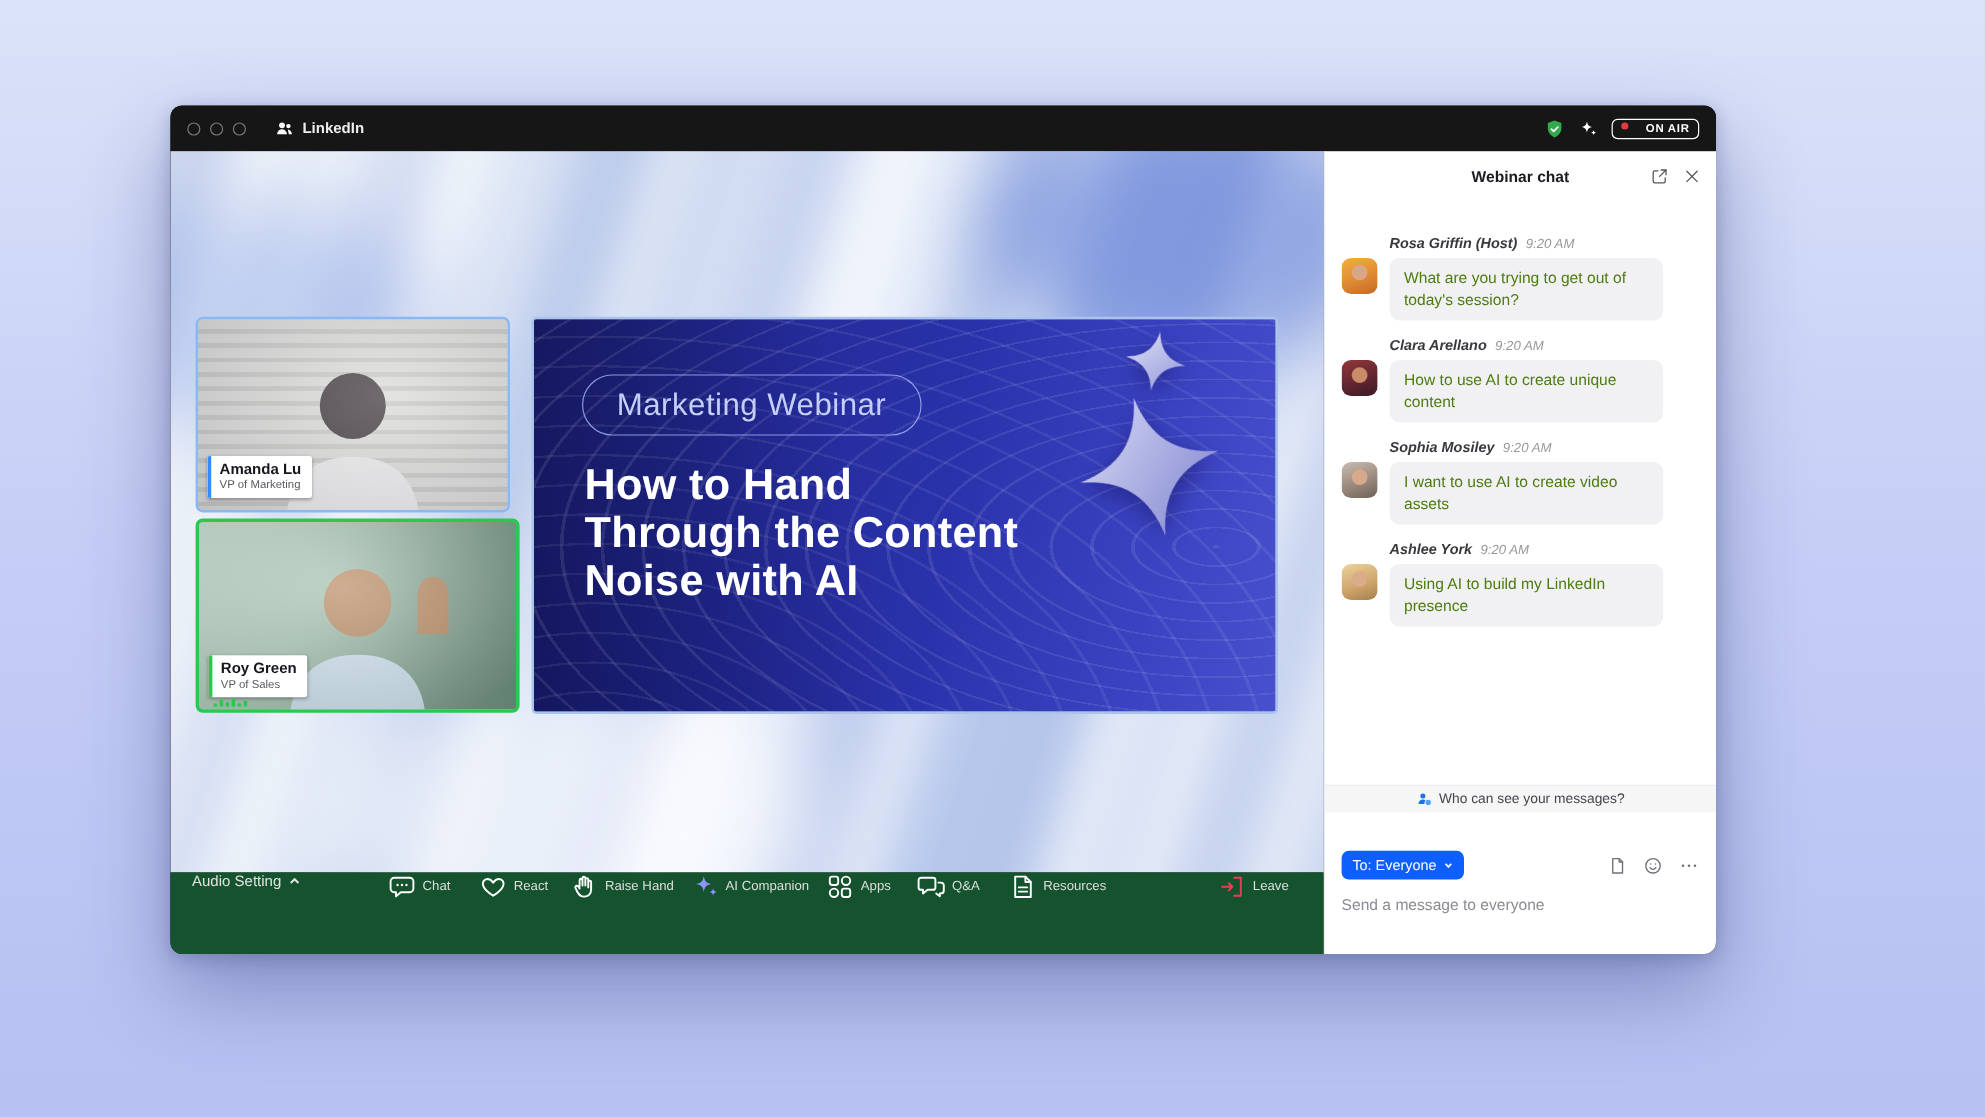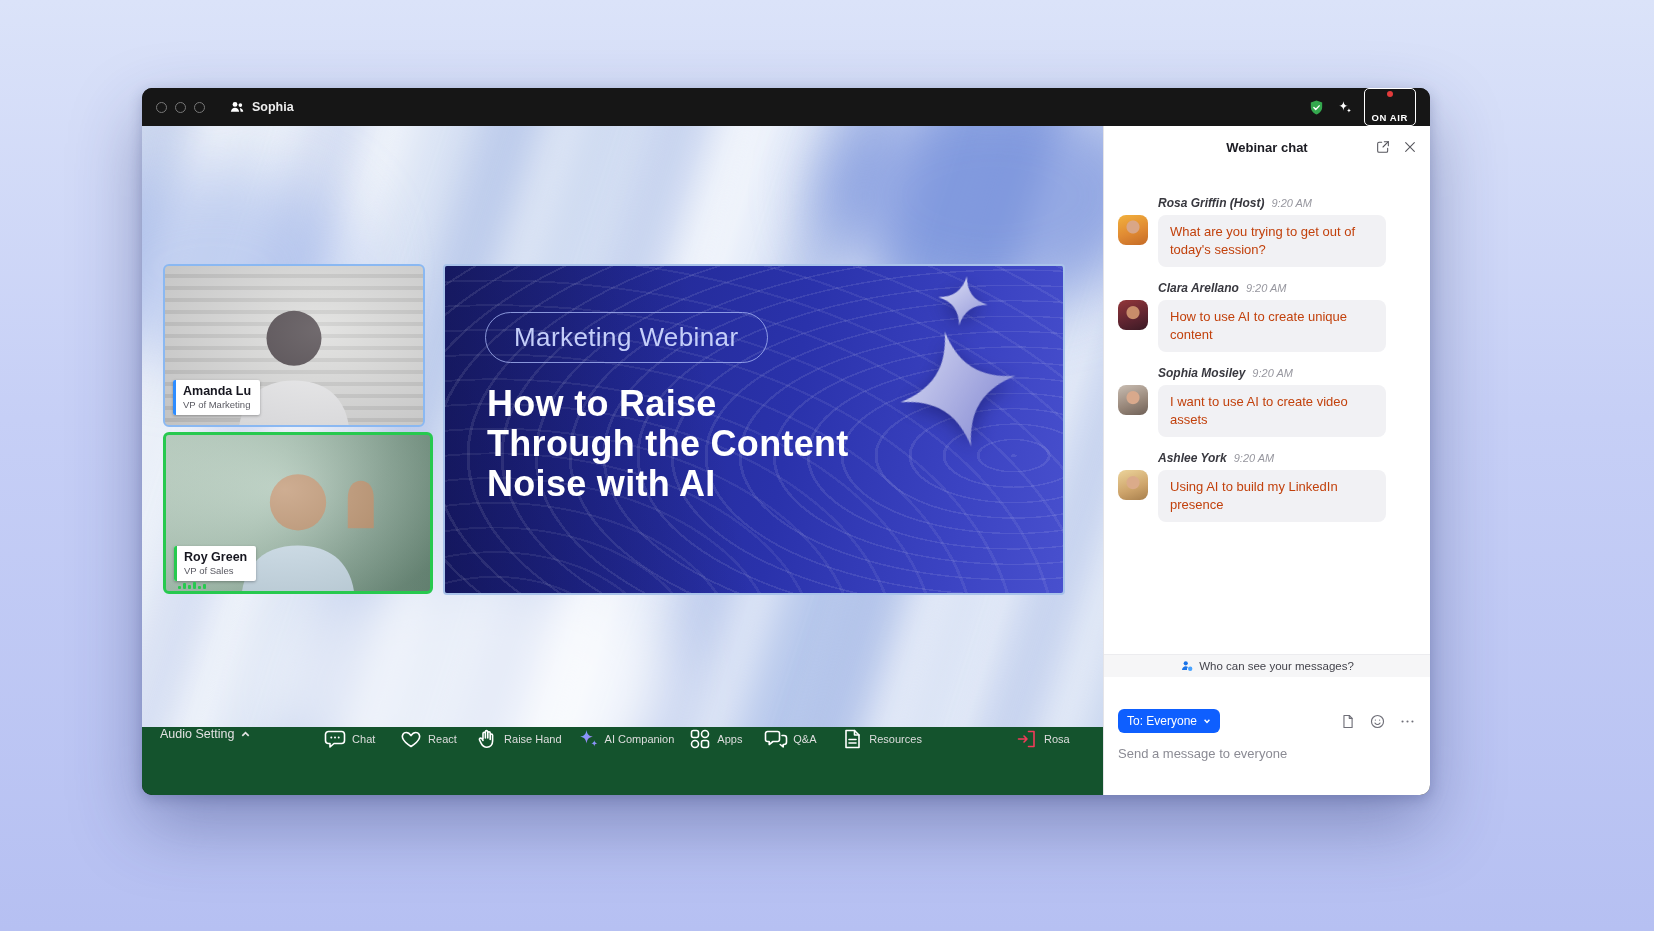--- a/index.html
+++ b/index.html
@@ -20,22 +20,22 @@
   .titlebar {
     flex:0 0 38px; background:#161616; display:flex; align-items:center;
     padding:0 14px; gap:8px;
   }
   .traffic { display:flex; gap:8px; margin-right:16px; }
   .tl { width:11px; height:11px; border-radius:50%; border:1.5px solid #787878; }
   .tb-app { display:flex; align-items:center; gap:7px; color:#ededed; font-size:12.5px; font-weight:700; }
   .tb-app svg { width:16px; height:16px; fill:#fff; }
   .tb-right { margin-left:auto; display:flex; align-items:center; gap:11px; }
   .tb-right svg { width:17px; height:17px; }
-  .onair { display:flex; align-items:center; gap:15px; border:1px solid #fff; border-radius:5px;
-    padding:2px 7px; color:#fff; font-size:9.5px; font-weight:700; letter-spacing:.6px;flex-direction:column; }
+  .onair { display:flex; align-items:flex-start; gap:15px; border:1px solid #fff; border-radius:5px;
+    padding:2px 7px; color:#fff; font-size:9.5px; font-weight:700; letter-spacing:.6px; }
   .onair-dot { width:6px; height:6px; border-radius:50%; background:#e23b3b; }
 
   .content { flex:1; display:flex; min-height:0; }
   .stage-col { width:961px; display:flex; flex-direction:column; }
 
   
   .stage {
     position:relative; height:601px; overflow:hidden;
     background:linear-gradient(108deg,#dfe7f4 0%,#f1f5fb 16%,#c7d5ef 36%,#edf2fb 54%,#b7c8ec 72%,#e4ebf8 88%,#cbd8f0 100%);
   }
@@ -125,21 +125,21 @@
   .avatar { width:30px; height:30px; border-radius:8px; flex:0 0 30px; }
   .av-0 { background:radial-gradient(circle at 50% 40%, #d9a687 0 6px, transparent 7px),
           linear-gradient(160deg,#f2b13c 0%,#e08a33 55%,#c46a26 100%); }
   .av-1 { background:radial-gradient(circle at 50% 42%, #c88c6a 0 6px, transparent 7px),
           linear-gradient(160deg,#93373a 0%,#5e2430 60%,#3a1a24 100%); }
   .av-2 { background:radial-gradient(circle at 50% 42%, #d9a98c 0 6px, transparent 7px),
           linear-gradient(160deg,#c9bdb2 0%,#968578 60%,#6e6057 100%); }
   .av-3 { background:radial-gradient(circle at 50% 42%, #dbab8a 0 6px, transparent 7px),
           linear-gradient(160deg,#ecd49b 0%,#cda36a 60%,#a77f4d 100%); }
   .bubble { background:#f1f1f4; border-radius:8px; padding:8px 12px; font-size:13px;
-    color:#c2410c; line-height:18px; max-width:228px; }
+    color:#4d7c0f; line-height:18px; max-width:228px; }
 
   .privacy { flex:0 0 23px; background:#f6f6f7; border-top:1px solid #ececef;
     display:flex; align-items:center; justify-content:center; gap:5px;
     font-size:11.5px; color:#44444c; cursor:pointer; }
   .privacy svg { width:14px; height:14px; }
   .composer { padding:10px 14px 0; height:96px; }
   .composer-row { display:flex; align-items:center; }
   .to-btn { background:#0e5fff; color:#fff; font-size:12px; border:none; border-radius:6px;
     padding:5px 9px; display:flex; gap:6px; align-items:center; cursor:pointer;
     font-family:"Liberation Sans",sans-serif; }
@@ -161,21 +161,21 @@
       <span class="tl"></span>
       <span class="tl"></span>
     </div>
     <div class="tb-app">
       <svg viewBox="0 0 20 20">
           <circle cx="7.5" cy="6.8" r="3"></circle>
           <path d="M2.3 16c.5-3.3 2.7-5.1 5.2-5.1s4.7 1.8 5.2 5.1z"></path>
           <circle cx="14.2" cy="7.6" r="2.3"></circle>
           <path d="M13.6 11.2c2.3.4 3.9 2 4.2 4.8h-3.2"></path>
         </svg>
-      <span>Sophia</span>
+      <span>LinkedIn</span>
     </div>
     <div class="tb-right">
       <svg viewBox="0 0 24 24">
           <path d="M12 2l8 3v6.2c0 4.9-3.4 8.8-8 10.8-4.6-2-8-5.9-8-10.8V5z" fill="#34a84e"></path>
           <path d="M8.3 12.1l2.6 2.6 4.9-5" stroke="#fff" stroke-width="2" fill="none" stroke-linecap="round" stroke-linejoin="round"></path>
         </svg>
       <svg viewBox="0 0 24 24">
           <path d="M10.5 3c.7 4.2 1.9 5.9 6.3 6.7-4.4.8-5.6 2.5-6.3 6.8-.7-4.3-1.9-6-6.3-6.8 4.4-.8 5.6-2.5 6.3-6.7z" fill="#fff"></path>
           <path d="M18.3 13.2c.3 1.9 1 2.7 3 3.1-2 .4-2.7 1.2-3 3.1-.3-1.9-1-2.7-3-3.1 2-.4 2.7-1.2 3-3.1z" fill="#fff"></path>
         </svg>
@@ -245,21 +245,21 @@
             <defs>
                 <linearGradient id="starg2" x1="0" y1="0" x2="1" y2="1">
               <stop offset="0" stop-color="#dcdff5"></stop>
                   <stop offset="1" stop-color="#7b80cf"></stop>
                 </linearGradient>
               </defs>
             <path d="M50 0C55 30 70 45 100 50 70 55 55 70 50 100 45 70 30 55 0 50 30 45 45 30 50 0Z" fill="url(#starg2)"></path>
           </svg>
           <div class="badge-pill">Marketing Webinar</div>
           <div class="heading">
-            <div>How to Raise</div>
+            <div>How to Hand</div>
             <div>Through the Content</div>
             <div>Noise with AI</div>
           </div>
         </div>
       </div>
 
       <div class="toolbar">
         <div class="audio-setting">
           <span>Audio Setting</span>
           <svg viewBox="0 0 12 12">
@@ -326,21 +326,21 @@
             </svg>
             <span class="tbi-label">Resources</span>
           </div>
         </div>
 
         <div class="tbi leave">
           <svg class="ln" viewBox="0 0 24 24" style="color:#f23b5a" stroke-width="1.8">
             <path d="M13.5 4.5H19v15h-5.5"></path>
               <path d="M3.5 12h8.5m0 0-3-3m3 3-3 3"></path>
           </svg>
-          <span class="tbi-label">Rosa</span>
+          <span class="tbi-label">Leave</span>
         </div>
       </div>
     </div>
 
     <aside class="chat">
       <div class="chat-head">
         <span>Webinar chat</span>
         <span class="chat-head-icons">
           <svg class="ln" viewBox="0 0 24 24">
             <path d="M10 5H6a2 2 0 0 0-2 2v11a2 2 0 0 0 2 2h11a2 2 0 0 0 2-2v-4"></path>

